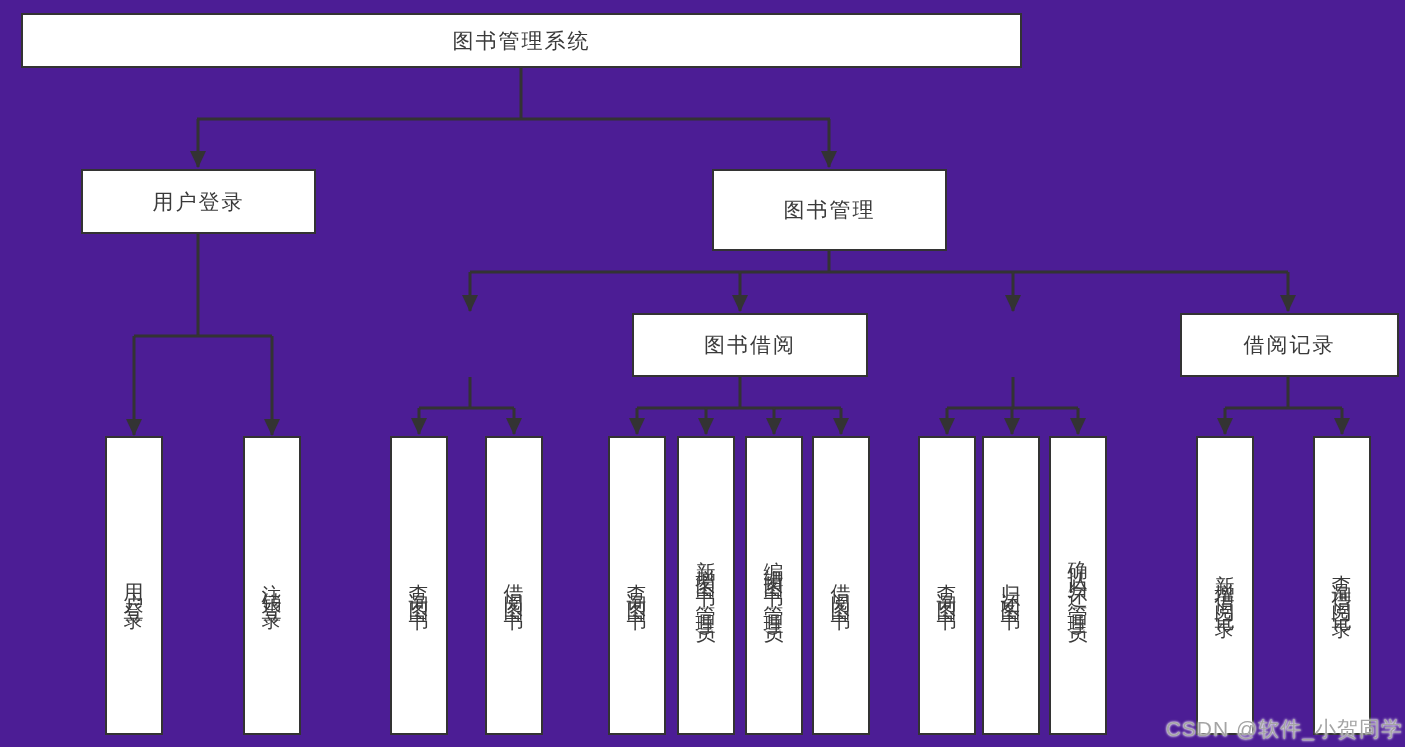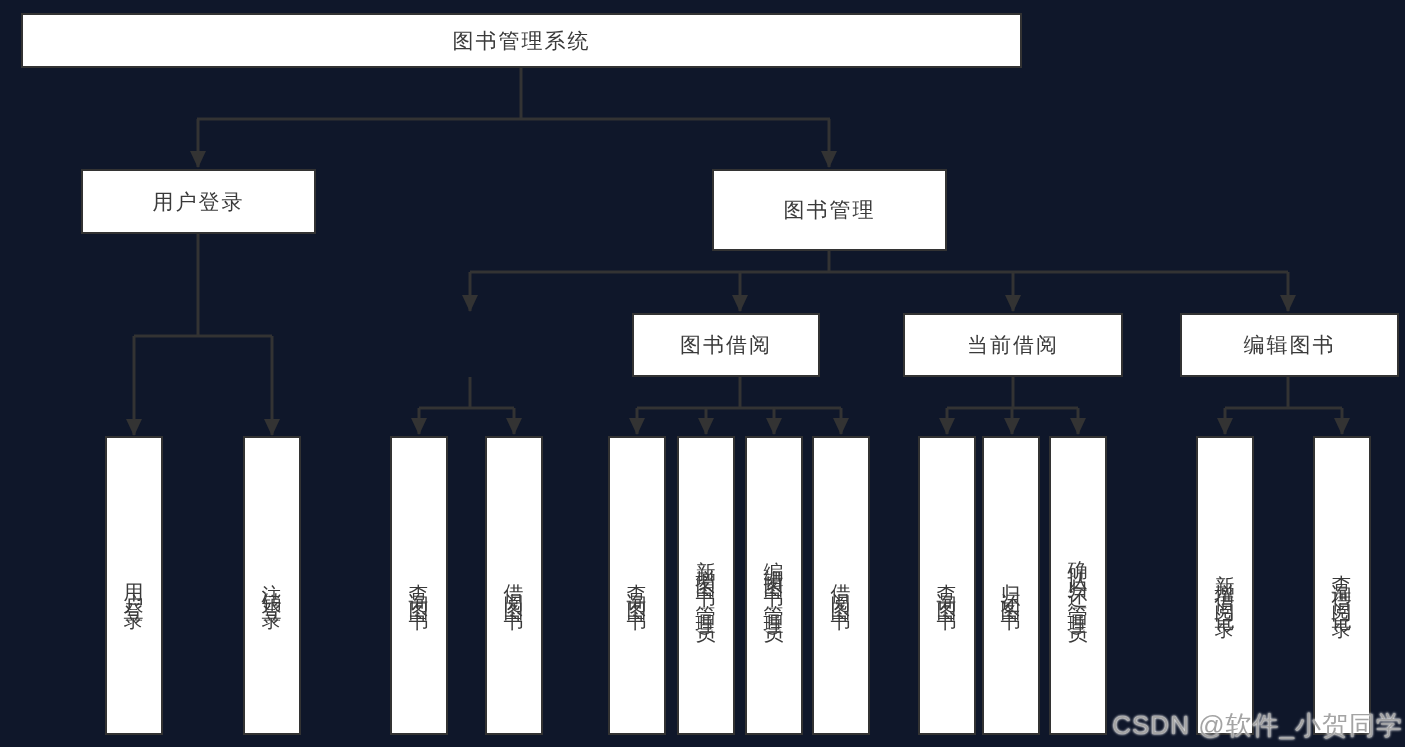--- a/index.html
+++ b/index.html
@@ -4,21 +4,21 @@
 <style>
   html, body {
     margin: 0;
     padding: 0;
     background: #ffffff;
   }
   .stage {
     position: relative;
     width: 1405px;
     height: 747px;
-    background: #0f172a;
+    background: #4c1d95;
     overflow: hidden;
     font-family: "Liberation Sans", "DejaVu Sans", sans-serif;
   }
   .connectors {
     position: absolute;
     left: 0;
     top: 0;
     z-index: 1;
   }
   .box {
@@ -42,21 +42,21 @@
     font-size: 20px;
     line-height: 1;
     letter-spacing: 9px;
     white-space: nowrap;
   }
   .watermark {
     position: absolute;
     right: 2px;
     bottom: 4px;
     z-index: 5;
-    font-size: 26px;
+    font-size: 21px;
     color: #a4a4a4;
     letter-spacing: 1px;
     text-shadow: 0 0 2px #ffffff, 0 0 3px #ffffff;
     white-space: nowrap;
   }
 </style>
 </head>
 <body>
 
 <div class="stage">
@@ -115,28 +115,25 @@
     <span>图书管理系统</span>
   </div>
 
   <div class="box h-box" style="left:81px; top:169px; width:235px; height:65px;">
     <span>用户登录</span>
   </div>
   <div class="box h-box" style="left:712px; top:169px; width:235px; height:82px;">
     <span>图书管理</span>
   </div>
 
-  <div class="box h-box" style="left:632px; top:313px; width:188px; height:64px;">
+  <div class="box h-box" style="left:632px; top:313px; width:236px; height:64px;">
     <span>图书借阅</span>
   </div>
-  <div class="box h-box" style="left:903px; top:313px; width:220px; height:64px;">
-    <span>当前借阅</span>
-  </div>
   <div class="box h-box" style="left:1180px; top:313px; width:219px; height:64px;">
-    <span>编辑图书</span>
+    <span>借阅记录</span>
   </div>
 
   <div class="box v-box" style="left:105px; top:436px; width:58px; height:299px;">
     <span>用户登录</span>
   </div>
   <div class="box v-box" style="left:243px; top:436px; width:58px; height:299px;">
     <span>注销登录</span>
   </div>
 
   <div class="box v-box" style="left:390px; top:436px; width:58px; height:299px;">

